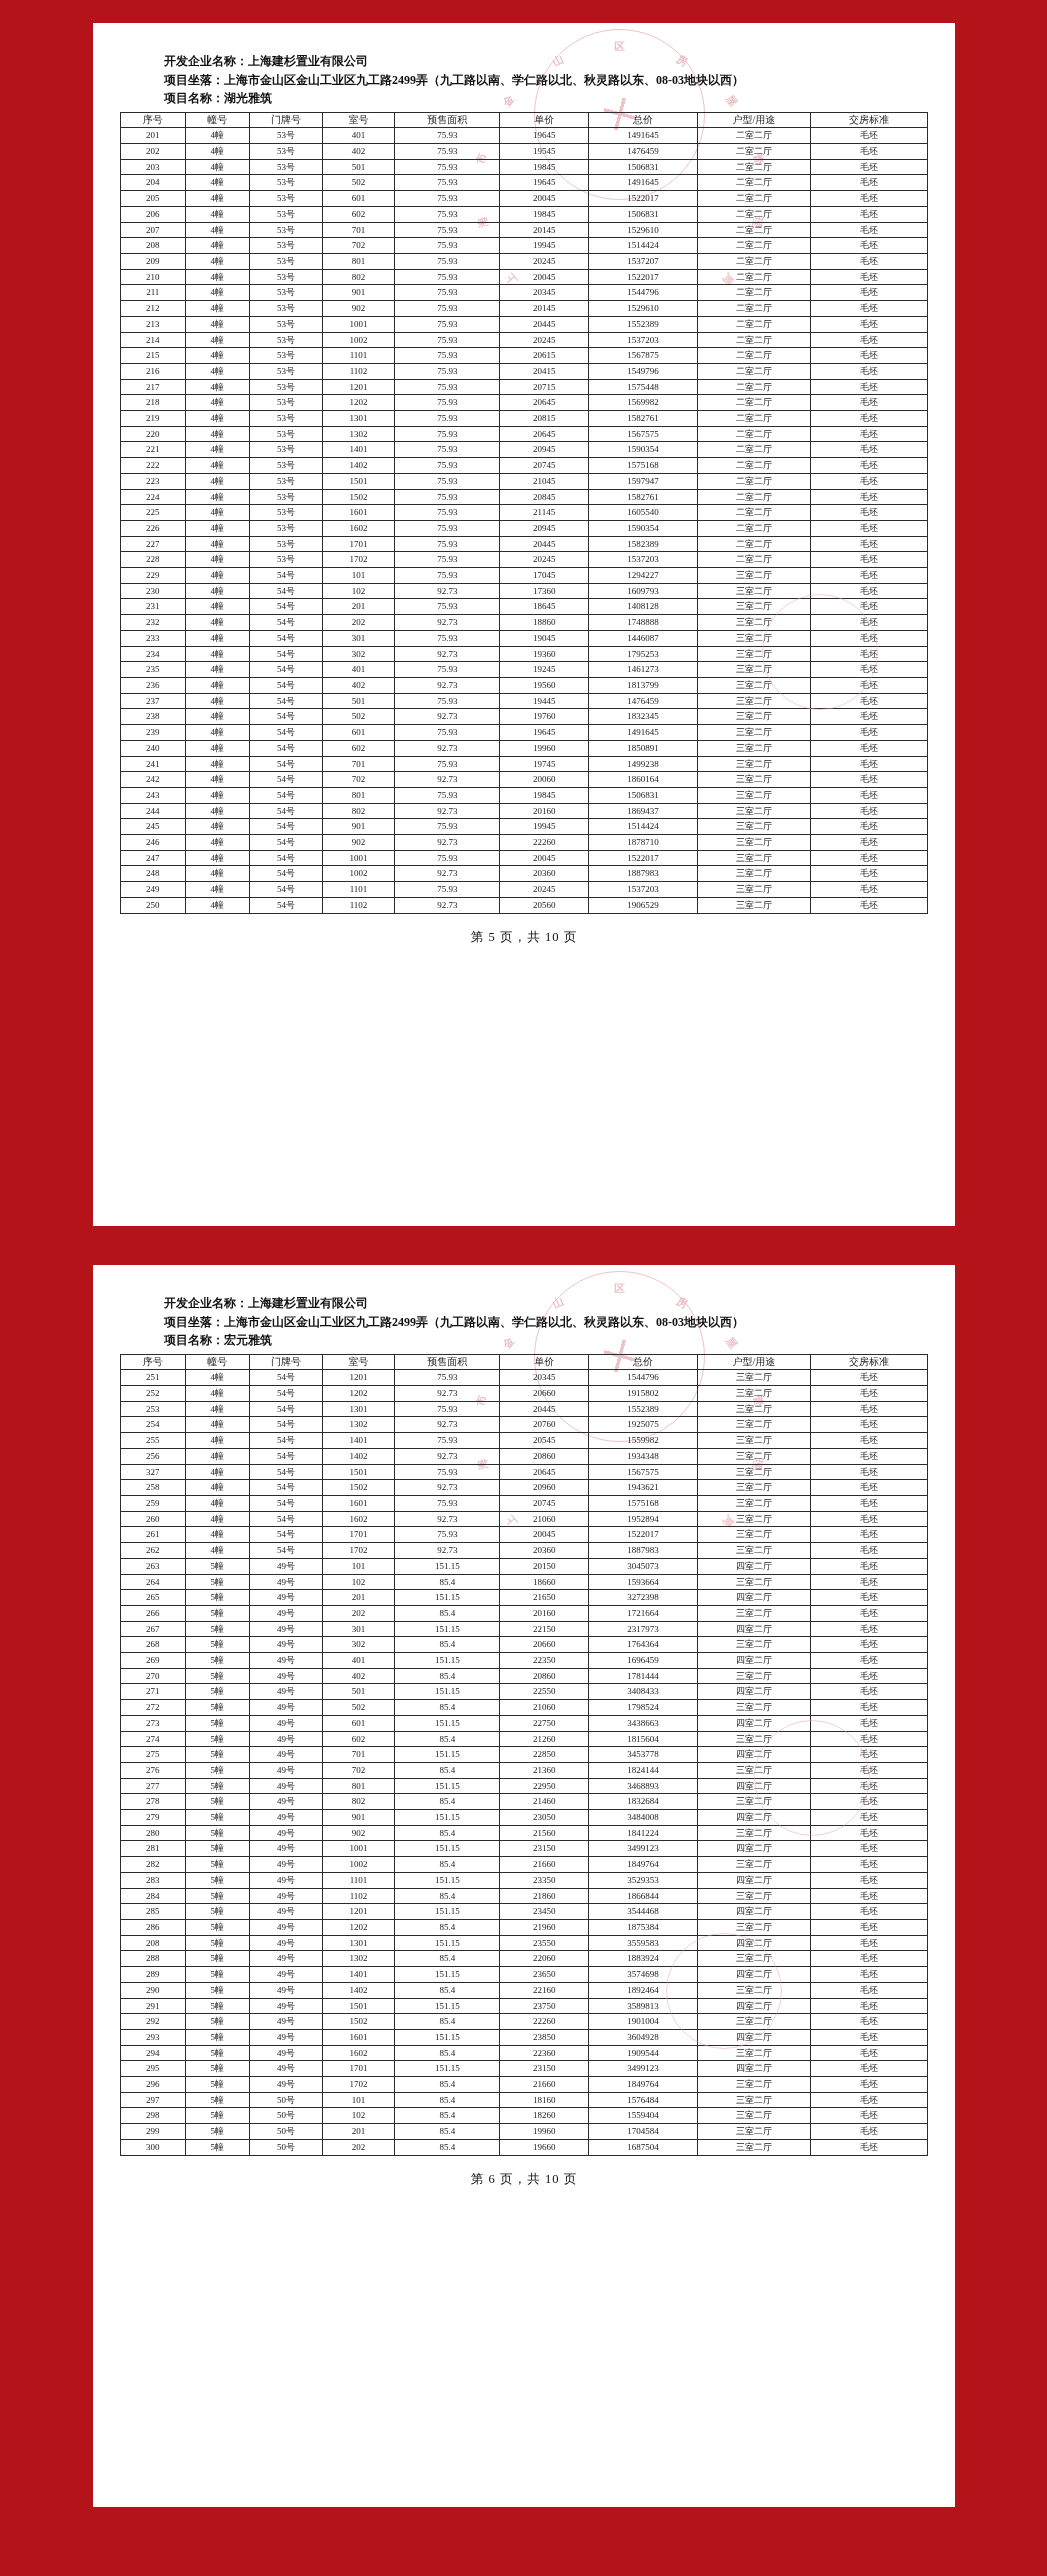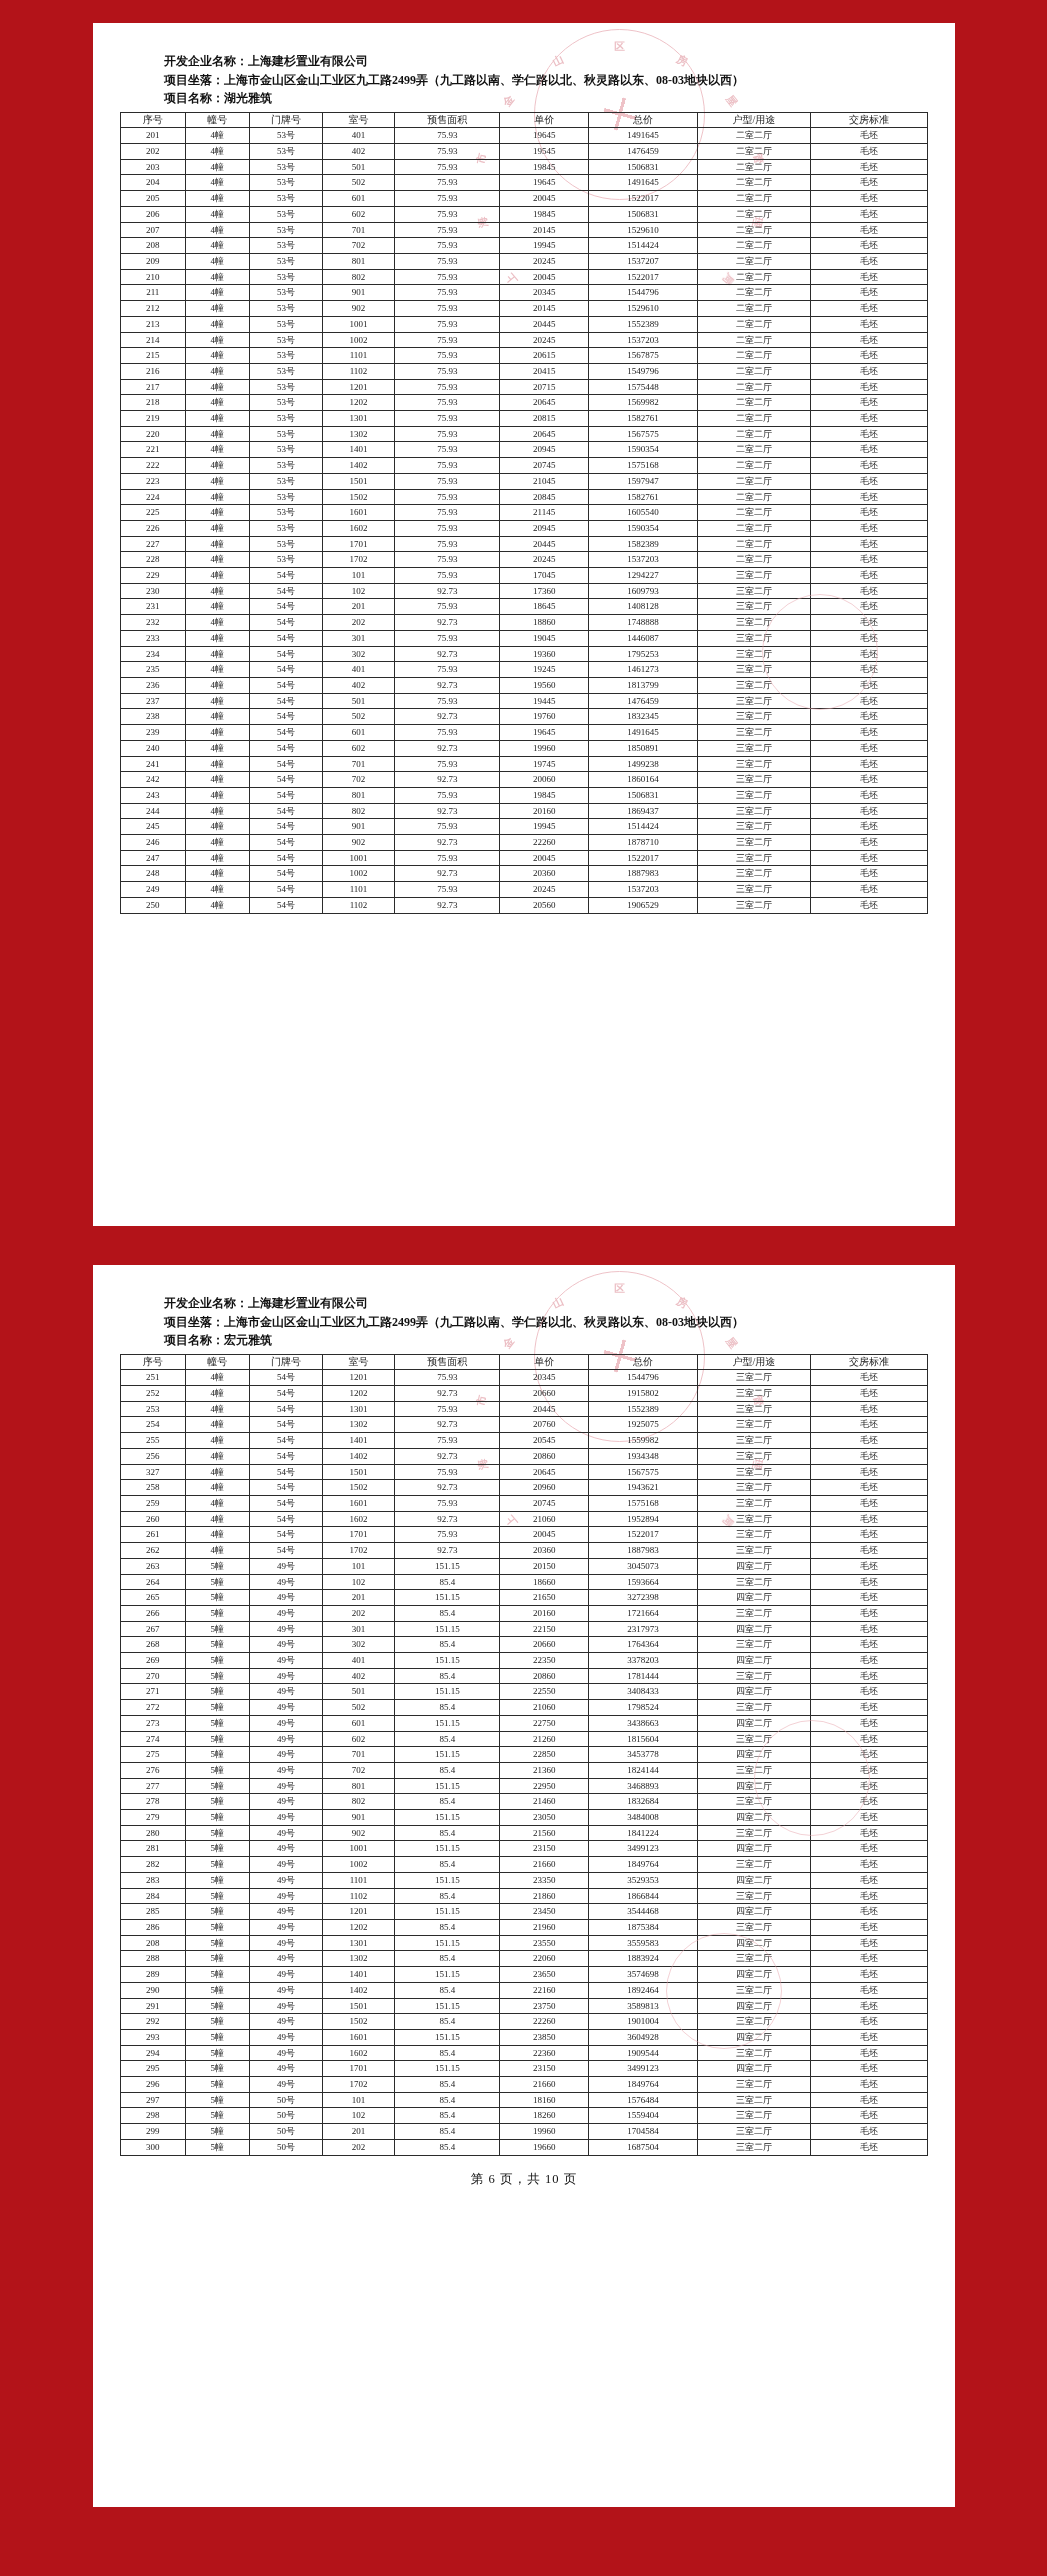--- a/index.html
+++ b/index.html
@@ -678,20 +678,21 @@
               <td class="col6">20560</td>
               <td class="col7">1906529</td>
               <td class="col8">三室二厅</td>
               <td class="col9">毛坯</td>
             </tr>
           </tbody>
       </table>
       <div class="stamp2" style="right:50px; bottom:204px;"></div>
     </div>
 
+    <div class="footer">第 5 页，共 10 页</div>
   </div>
 
   <div class="page second">
     <div class="stamp">
       <div class="stamp-text">
           <span style="transform: rotate(-130deg) translate(-50%, -74px);">上</span>
           <span style="transform: rotate(-104deg) translate(-50%, -74px);">海</span>
           <span style="transform: rotate(-78deg) translate(-50%, -74px);">市</span>
           <span style="transform: rotate(-52deg) translate(-50%, -74px);">金</span>
           <span style="transform: rotate(-26deg) translate(-50%, -74px);">山</span>
@@ -924,21 +925,21 @@
               <td class="col8">三室二厅</td>
               <td class="col9">毛坯</td>
             </tr>
             <tr>
               <td class="col1">269</td>
               <td class="col2">5幢</td>
               <td class="col3">49号</td>
               <td class="col4">401</td>
               <td class="col5">151.15</td>
               <td class="col6">22350</td>
-              <td class="col7">3378203</td>
+              <td class="col7">1696459</td>
               <td class="col8">四室二厅</td>
               <td class="col9">毛坯</td>
             </tr>
             <tr>
               <td class="col1">270</td>
               <td class="col2">5幢</td>
               <td class="col3">49号</td>
               <td class="col4">402</td>
               <td class="col5">85.4</td>
               <td class="col6">20860</td>

